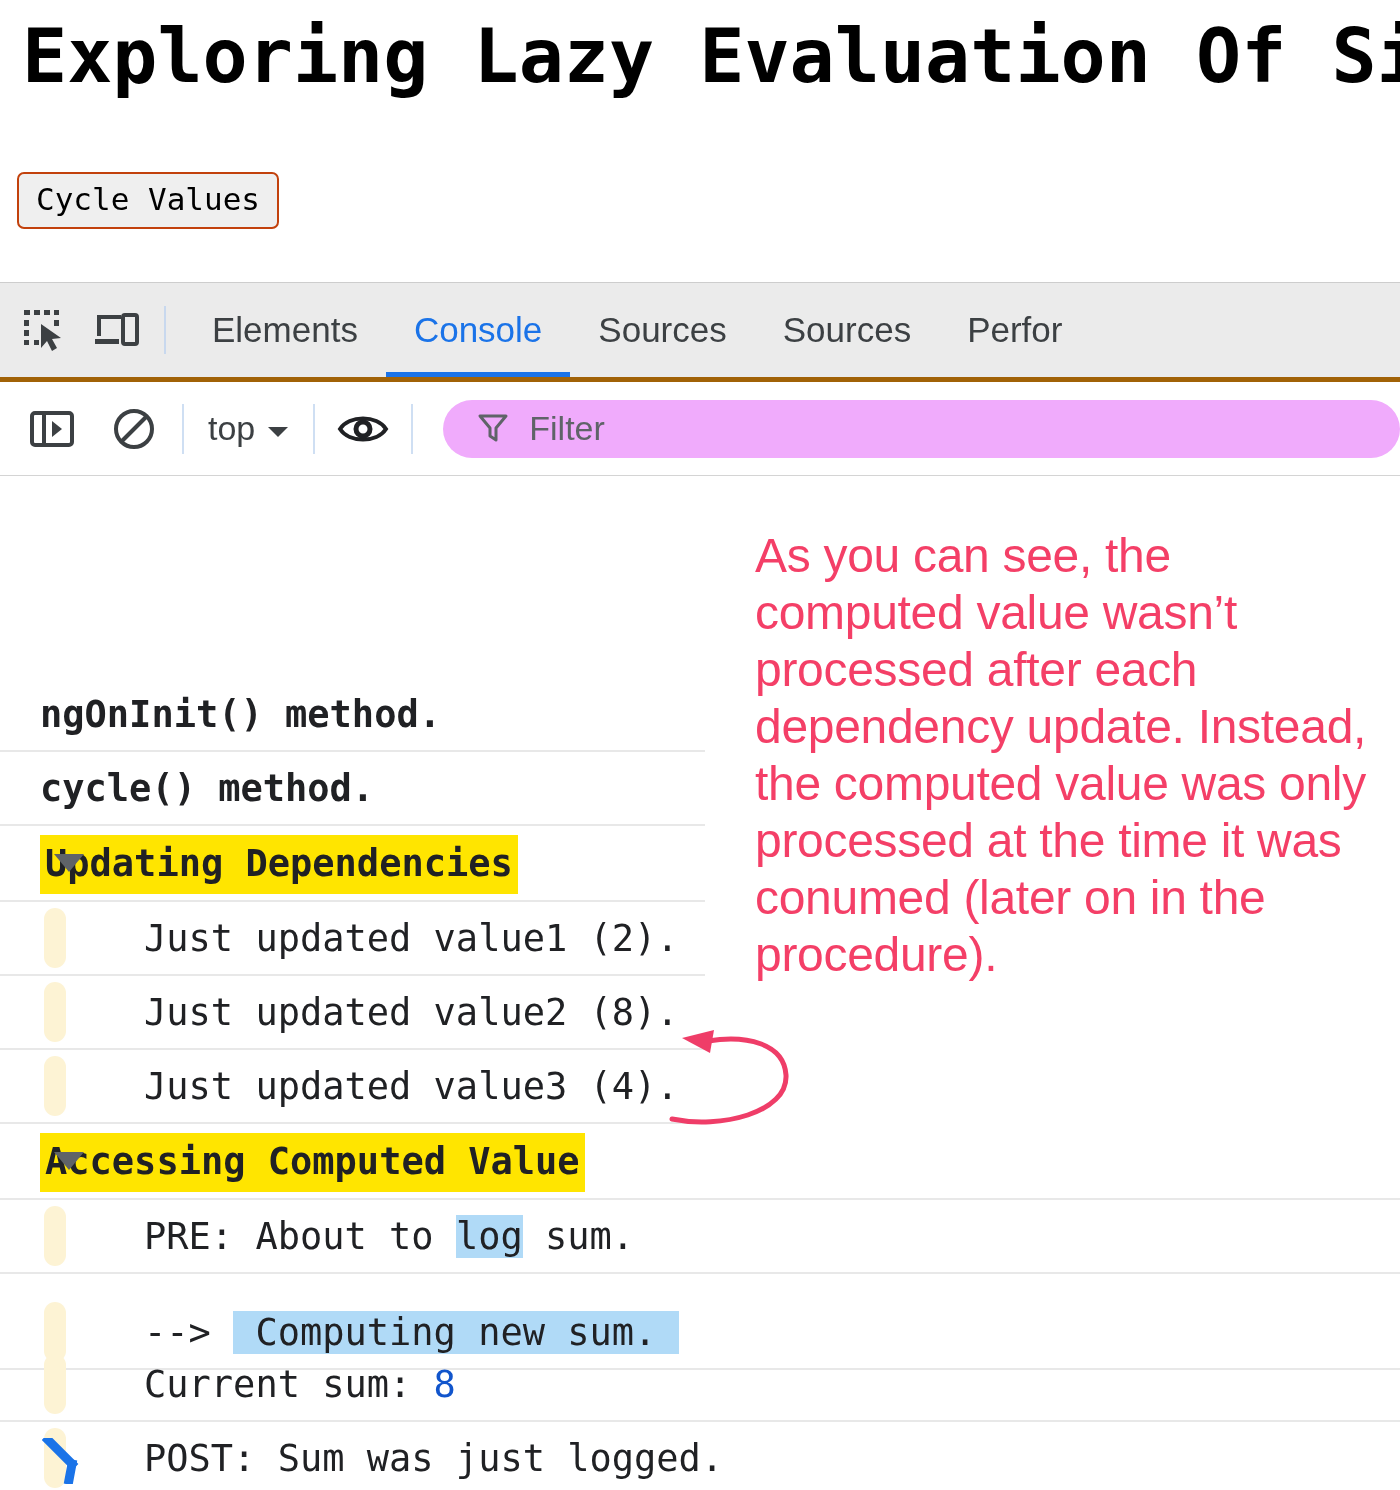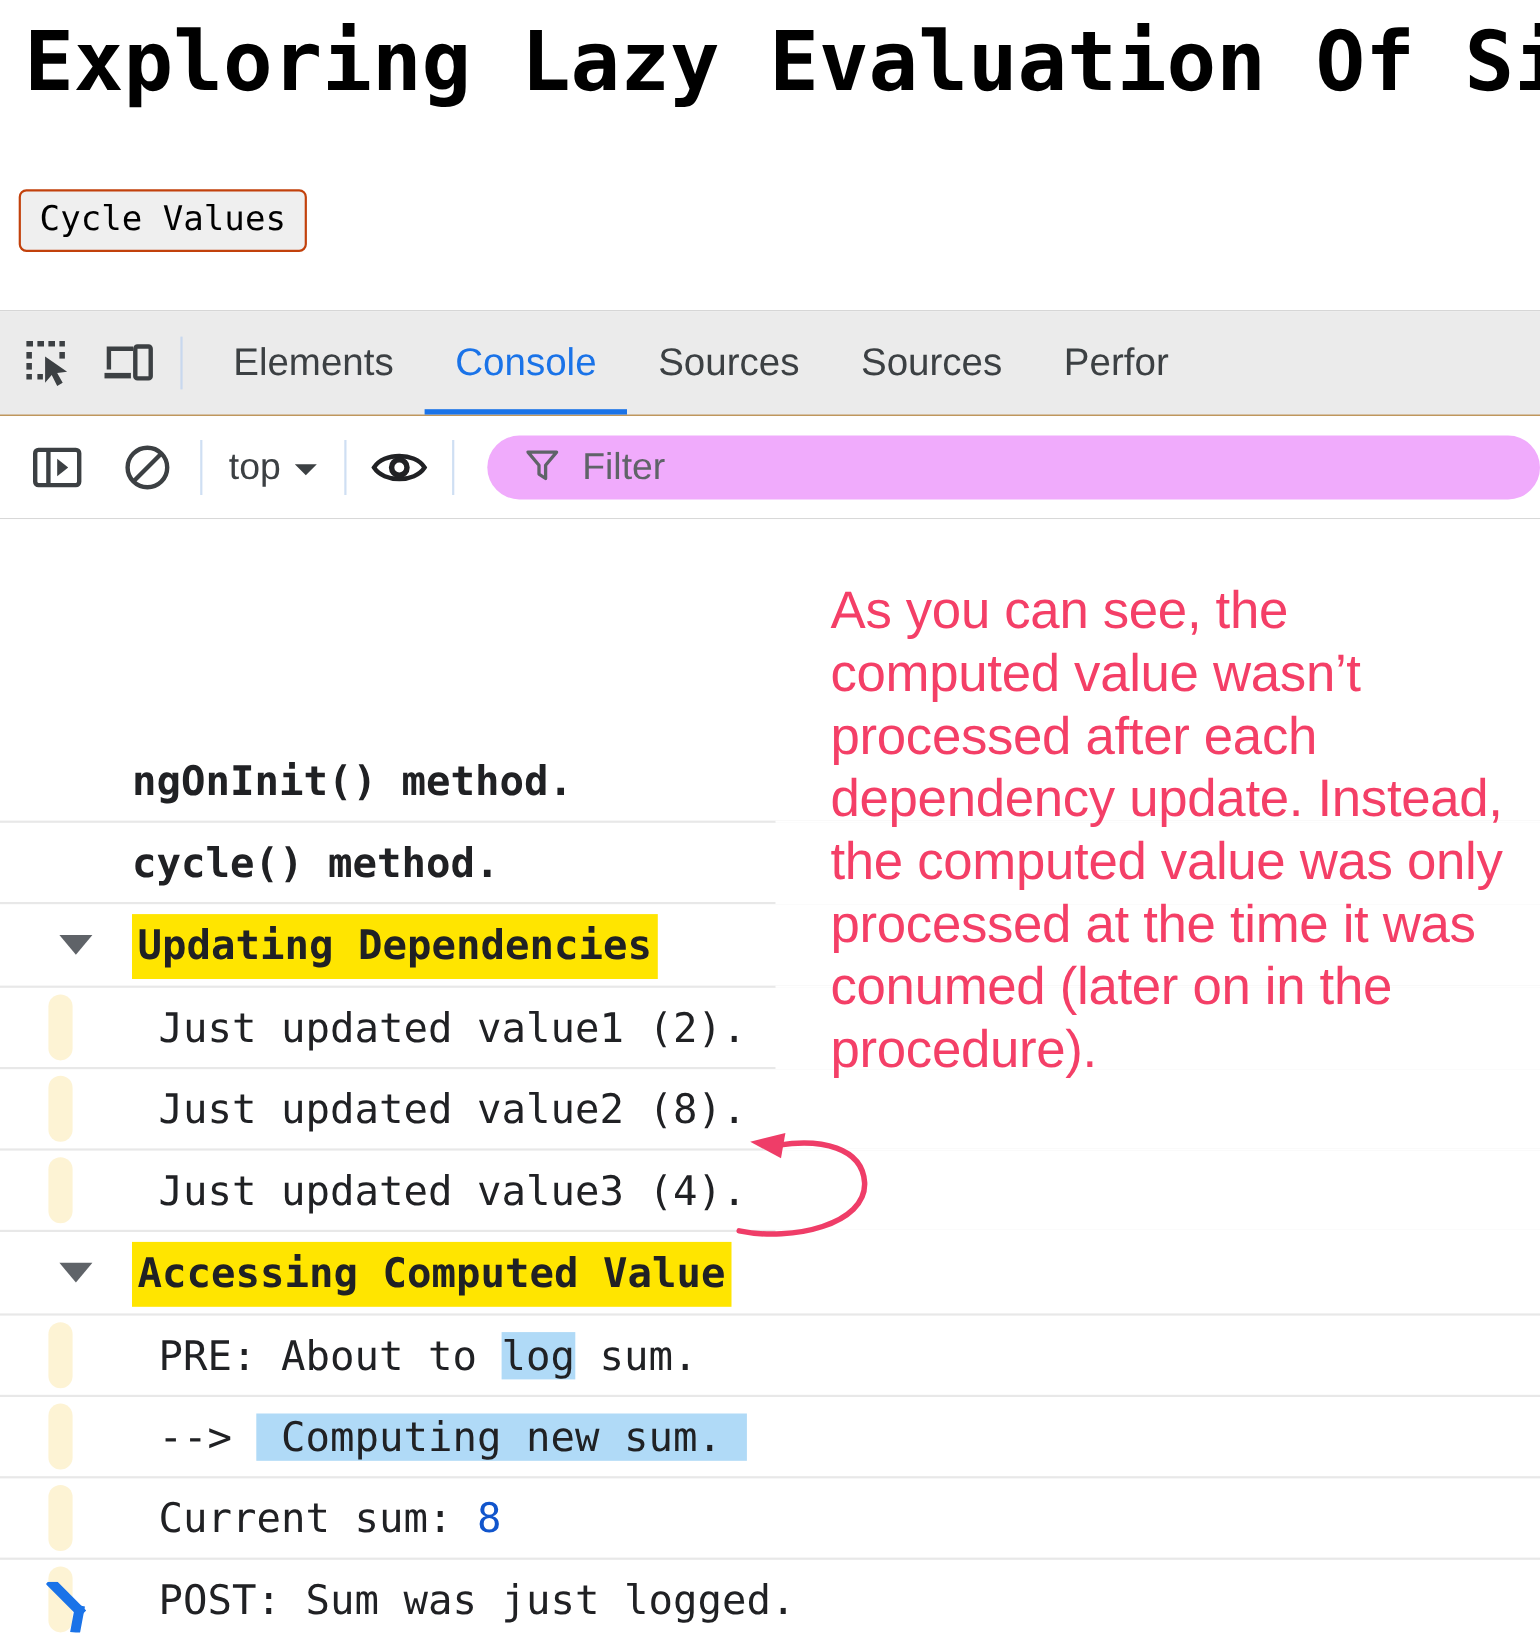--- a/index.html
+++ b/index.html
@@ -62,21 +62,21 @@
     background: #ffffff;
     border-top: 1px solid #cdcdcd;
     overflow: hidden;
   }
 
   
   #devtools-tabbar {
     position: relative;
     height: 94px;
     background: #ebebeb;
-    border-bottom: 1px solid #a16207;
+    border-bottom: 5px solid #a16207;
     display: flex;
     align-items: center;
     overflow: hidden;
   }
   .tb-icon-btn {
     width: 60px;
     height: 60px;
     display: flex;
     align-items: center;
     justify-content: center;
@@ -214,21 +214,21 @@
   .group-bar {
     position: absolute;
     left: 44px;
     top: 6px;
     bottom: 6px;
     width: 22px;
     background: #fdf3d4;
     border-radius: 11px;
   }
 
-  .indent-0 { padding-left: 120px; }
+  .indent-0 { padding-left: 40px; }
   .indent-1 { padding-left: 144px; }
 
   
   .rule-short::after {
     content: "";
     position: absolute;
     left: 705px;
     right: 0;
     bottom: -2px;
     height: 2px;
@@ -385,21 +385,21 @@
         <div class="msg-text"><span>Just updated value3 (4).</span></div>
       </div>
       <div class="msg-row indent-0" style="position: absolute; left: 0px; right: 0px; top: 648px; height: 76px;">
         <div class="disclosure"></div>
         <div class="msg-text bold"><span class="hl-yellow">Accessing Computed Value</span></div>
       </div>
       <div class="msg-row indent-1" style="position: absolute; left: 0px; right: 0px; top: 724px; height: 74px;">
         <div class="group-bar"></div>
         <div class="msg-text"><span>PRE: About to </span><span class="hl-blue">log</span><span> sum.</span></div>
       </div>
-      <div class="msg-row indent-1" style="position: absolute; left: 0px; right: 0px; top: 798px; height: 74px;">
+      <div class="msg-row indent-1" style="position: absolute; left: 0px; right: 0px; top: 820px; height: 74px;">
         <div class="group-bar"></div>
         <div class="msg-text"><span>--&gt; </span><span class="hl-blue"> Computing new sum. </span></div>
       </div>
       <div class="msg-row indent-1" style="position: absolute; left: 0px; right: 0px; top: 872px; height: 74px;">
         <div class="group-bar"></div>
         <div class="msg-text"><span>Current sum: </span><span class="num-blue">8</span></div>
       </div>
       <div class="msg-row indent-1" style="position: absolute; left: 0px; right: 0px; top: 946px; height: 74px;">
         <div class="group-bar"></div>
         <div class="msg-text"><span>POST: Sum was just logged.</span></div>

